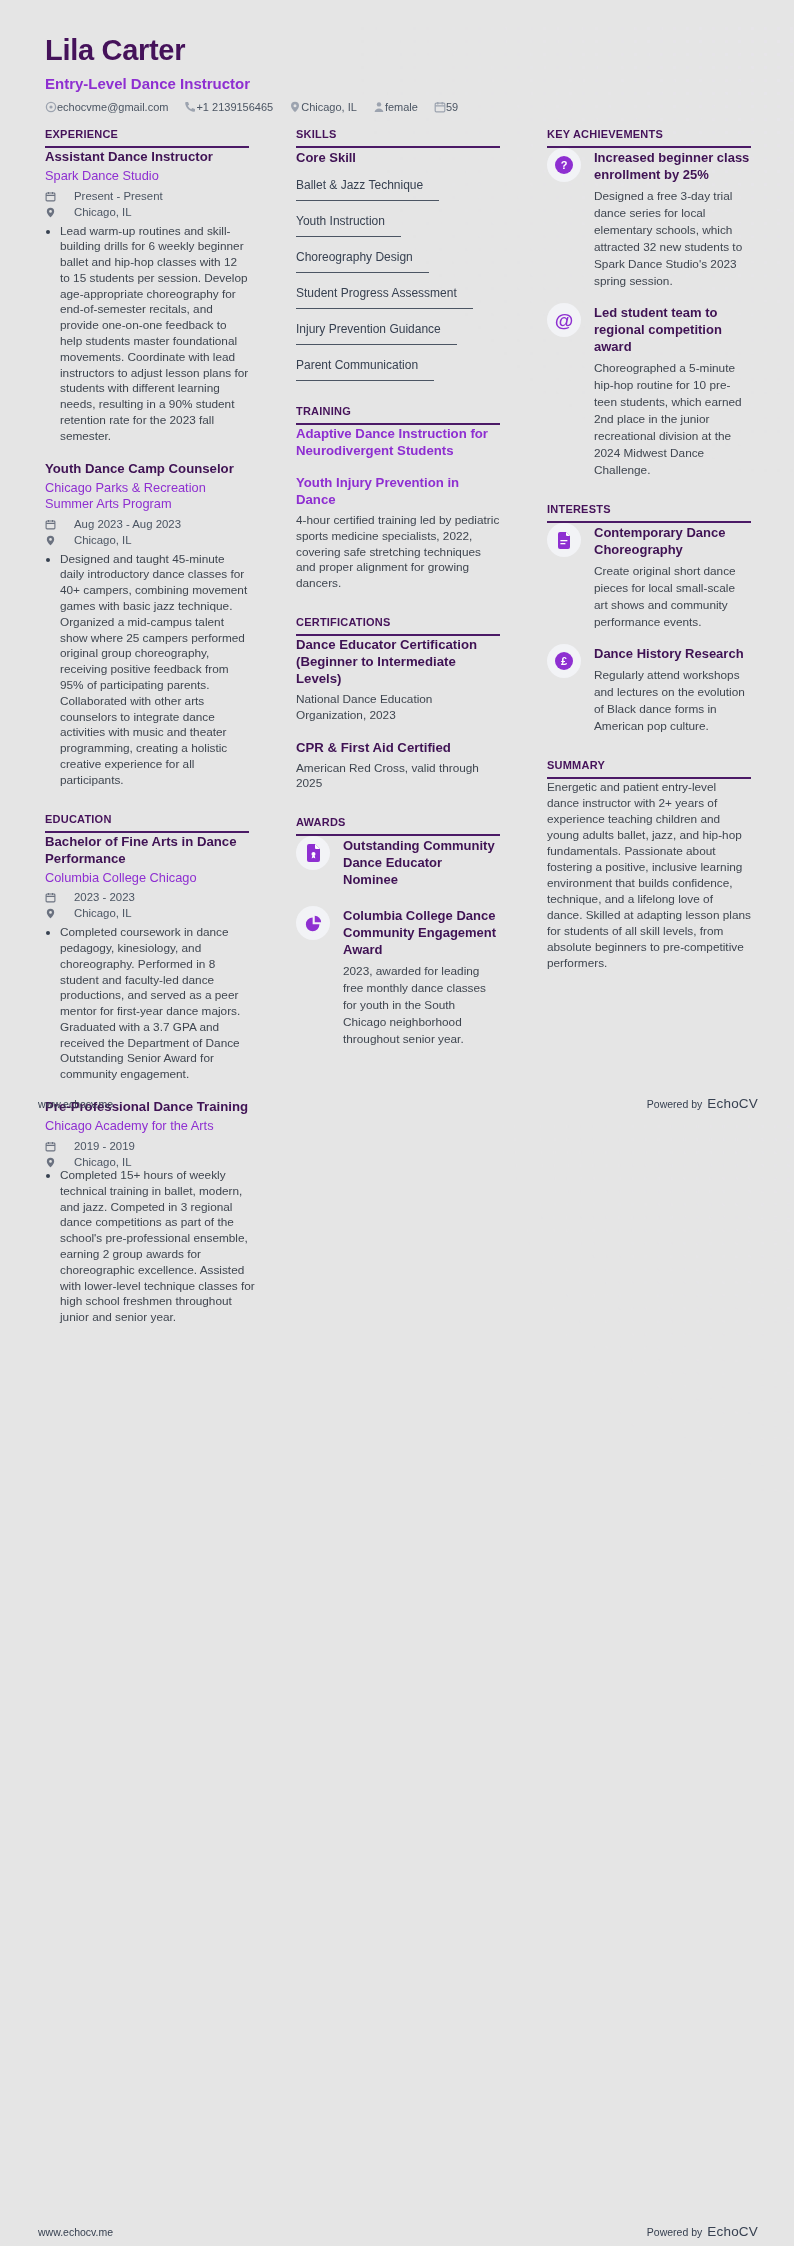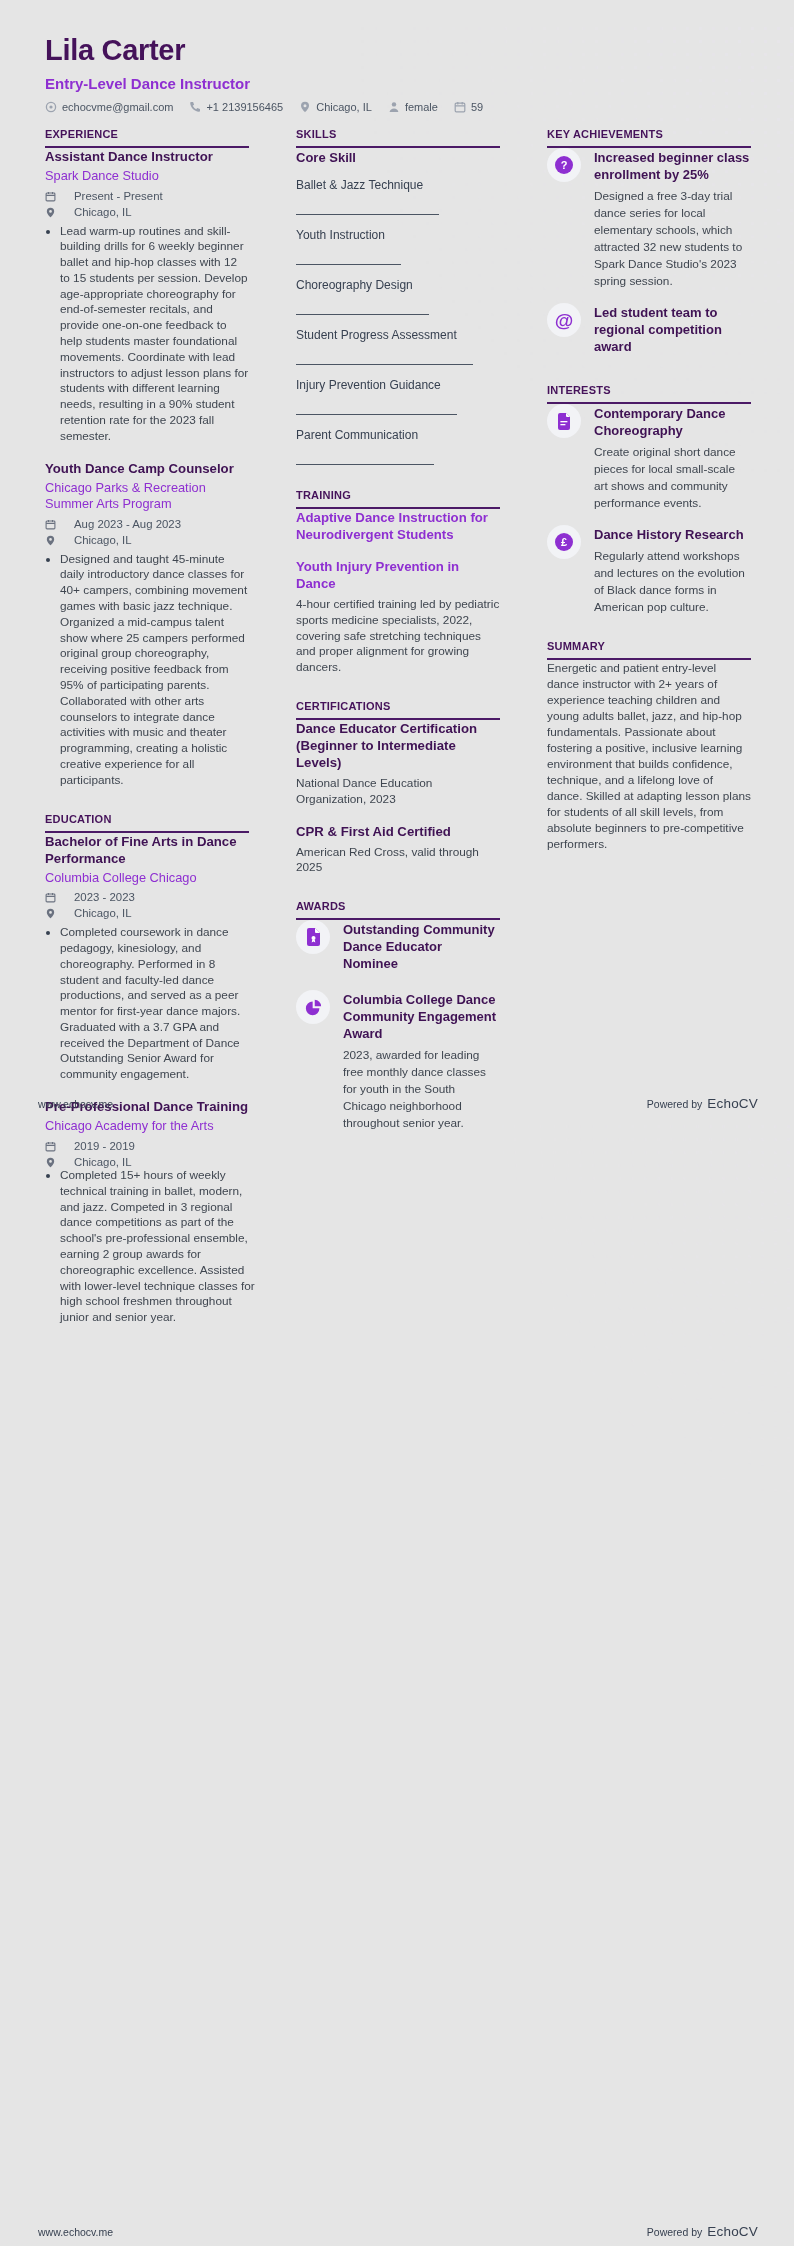--- a/index.html
+++ b/index.html
@@ -16,21 +16,21 @@
     mask-image:radial-gradient(ellipse at 100% 0%,rgba(0,0,0,.95),transparent 68%);
   }
   #dots-top{top:22px;left:330px;width:464px;height:480px;}
   #dots-mid{top:1120px;left:470px;width:324px;height:430px;opacity:.55;}
 
   
   #header{position:absolute;left:45px;top:34px;width:700px;}
   .name{font-size:29px;font-weight:800;color:#45125a;letter-spacing:-.3px;line-height:32px;}
   .role{font-size:15px;font-weight:600;color:#8e2fd1;margin-top:9px;line-height:18px;}
   .contact{display:flex;align-items:center;gap:16px;margin-top:8px;font-size:11px;color:#4b5563;}
-  .contact .c-item{display:flex;align-items:center;gap:5px;}
+  .contact .c-item{display:flex;align-items:center;}
   .cicon{display:inline-flex;width:12px;height:12px;color:#9ca3af;flex:none;}
   .cicon svg{width:12px;height:12px;display:block;}
 
   
   .col{position:absolute;top:128px;width:204px;}
   #col-left{left:45px;}
   #col-mid{left:296px;}
   #col-right{left:547px;}
   .section{margin-bottom:24px;}
   .sec-h{
@@ -45,21 +45,21 @@
   .micon svg{width:11px;height:11px;display:block;}
   ul.blt{margin:4px 0 0;padding-left:15px;}
   ul.blt li{font-size:11.8px;line-height:15.8px;color:#3f4650;}
   ul.blt li::marker{color:#374151;}
 
   
   .skill-group{font-size:13px;font-weight:700;color:#3f1254;margin:2px 0 10px;}
   .skill-row{margin-bottom:10px;}
   .skill{
     display:inline-block;font-size:12px;font-weight:500;color:#374151;
-    padding:0 16px 21px 0;border-bottom:1px solid #4b5563;line-height:15px;
+    padding:0 16px 7px 0;border-bottom:1px solid #4b5563;line-height:15px;
   }
 
   
   .t-item{margin-bottom:15px;}
   .t-title{font-size:13.2px;line-height:17px;font-weight:600;color:#8e2fd1;margin-bottom:5px;}
   .t-title.cert{color:#3f1254;font-weight:700;}
   .t-desc{font-size:11.8px;line-height:15.8px;color:#3f4650;}
 
   
   .media{display:flex;gap:13px;margin-bottom:13px;}
@@ -334,20 +334,21 @@
           <div class="m-desc">Designed a free 3-day trial dance series for local elementary schools, which attracted 32 new students to Spark Dance Studio's 2023 spring session.</div>
         </div>
       </div>
 
       <div class="media">
         <div class="badge">
           <span class="atglyph">@</span>
         </div>
         <div class="m-body">
           <div class="m-title">Led student team to regional competition award</div>
+          <div class="m-desc">Choreographed a 5-minute hip-hop routine for 10 pre-teen students, which earned 2nd place in the junior recreational division at the 2024 Midwest Dance Challenge.</div>
         </div>
       </div>
     </div>
 
     <div class="section">
       <div class="sec-h">INTERESTS</div>
 
       <div class="media">
         <div class="badge">
           <svg width="14" height="17" viewBox="0 0 14 17">

